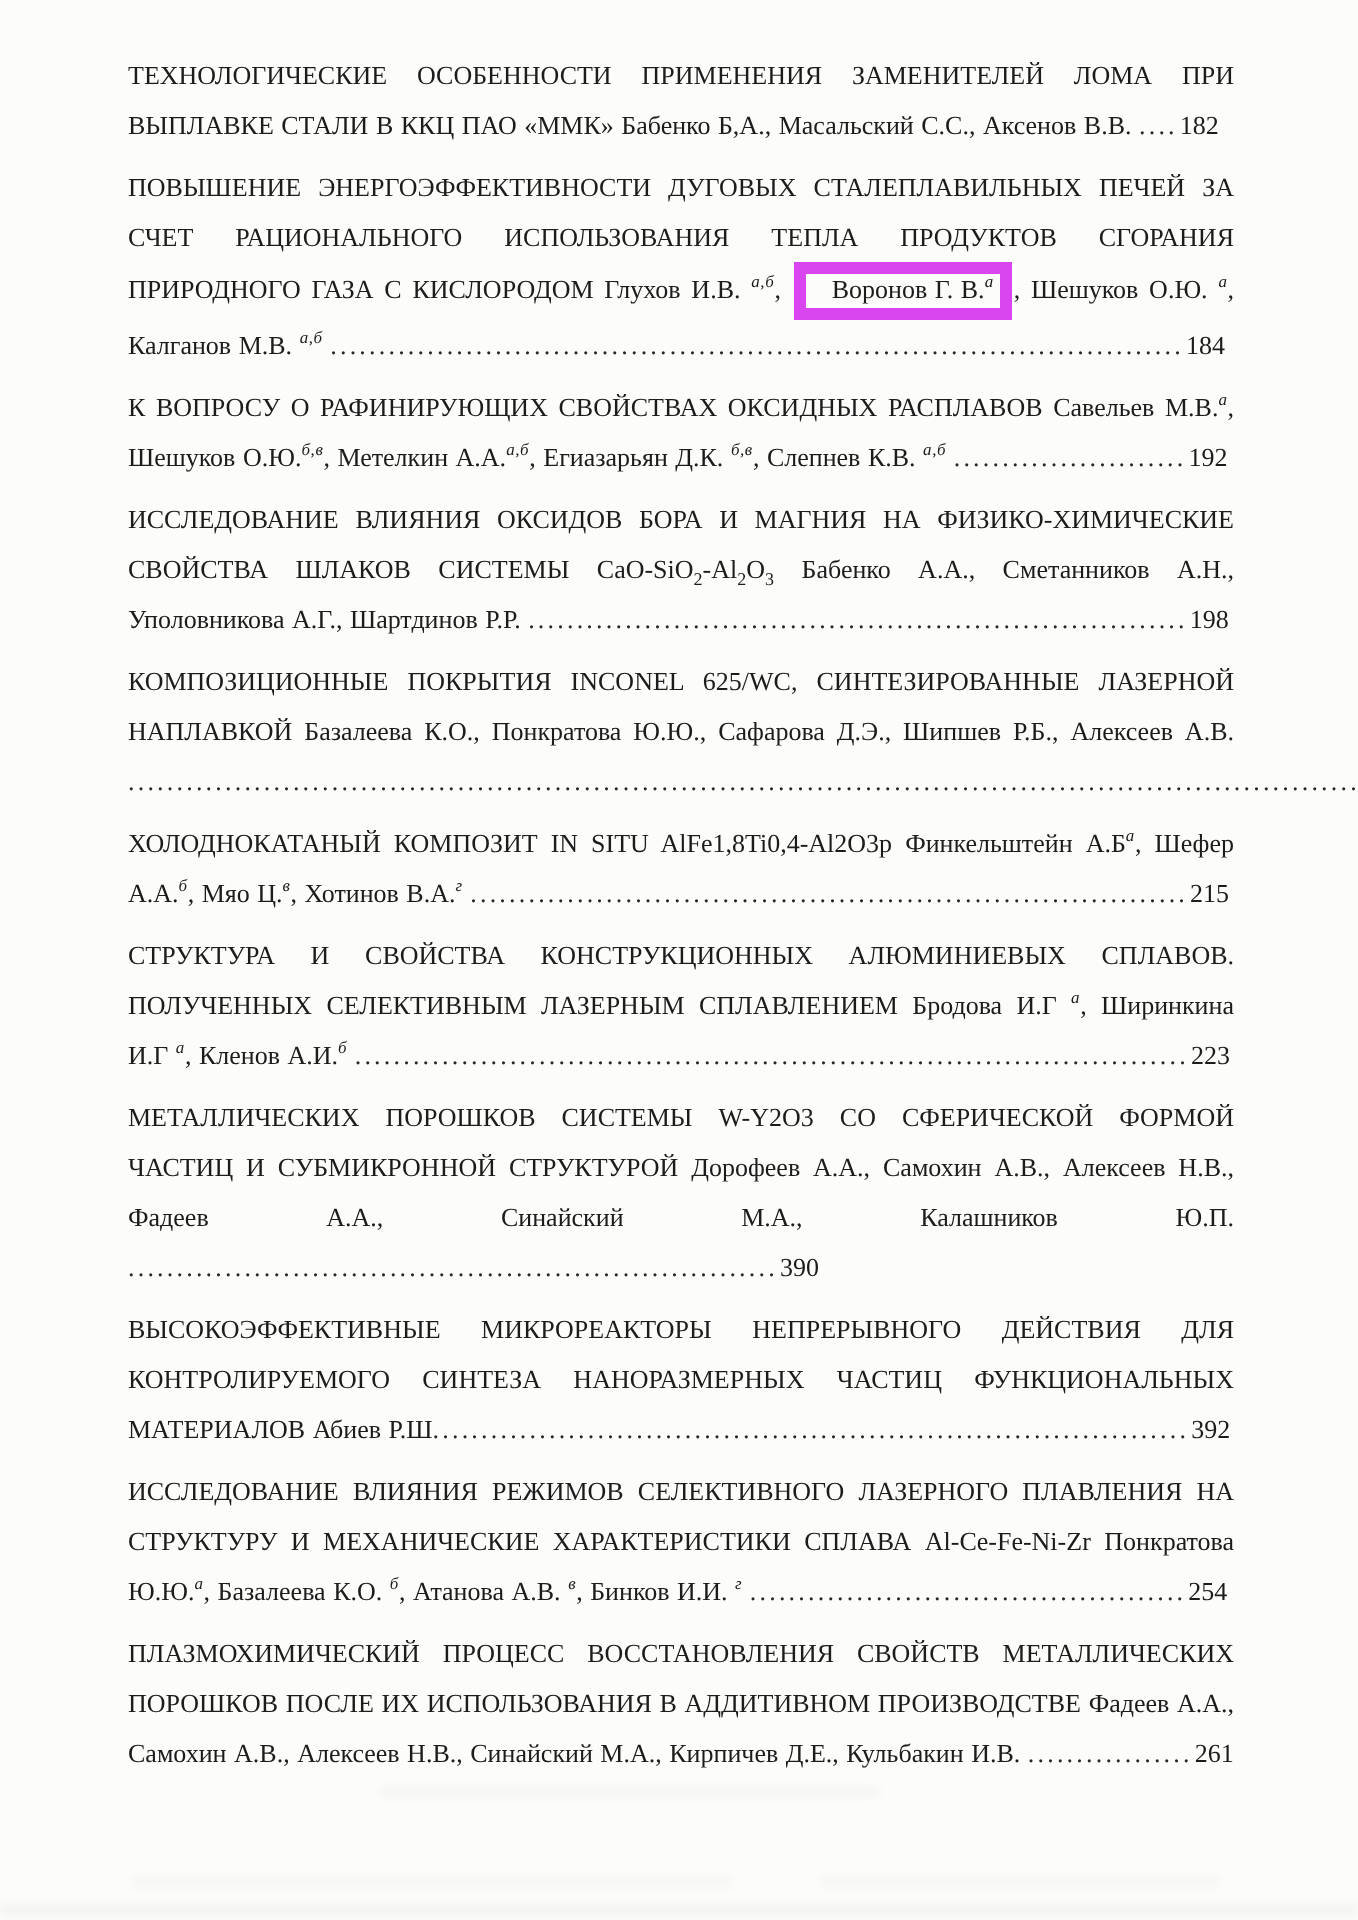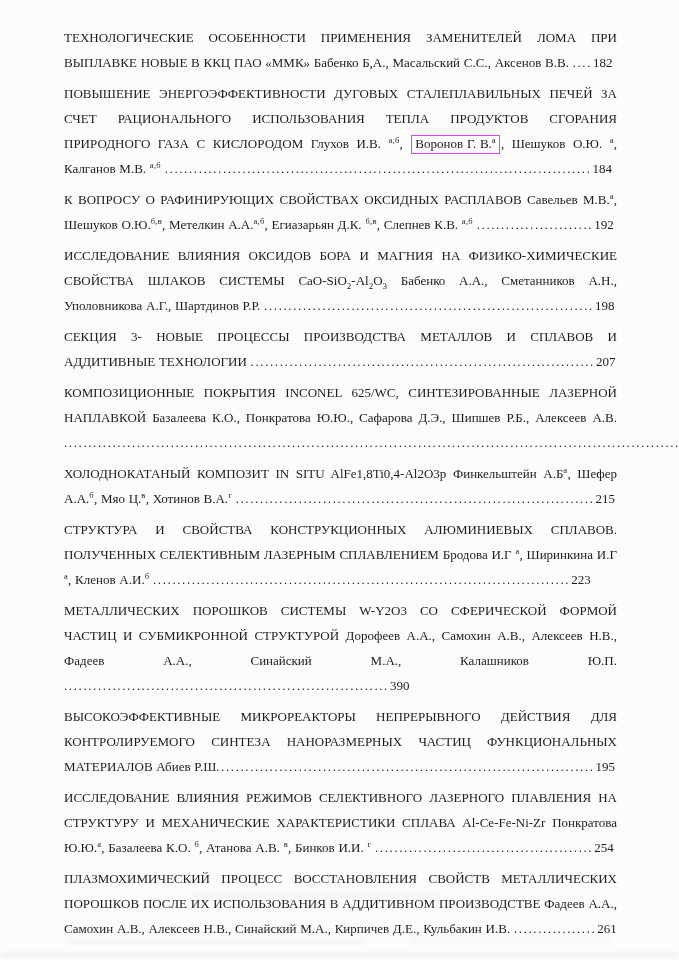--- a/index.html
+++ b/index.html
@@ -19,33 +19,34 @@
   .entry {
     font-size: 13px;
     line-height: 25px;
     text-align: justify;
     margin: 0 0 6px 0;
     word-spacing: 0.5px;
   }
   .entry .runs { }
   .sup {
     font-size: 8.5px;
+    font-style: italic;
     vertical-align: super;
     line-height: 0;
     letter-spacing: 0.3px;
   }
   .sub {
     font-size: 9px;
     vertical-align: sub;
     line-height: 0;
   }
   .box {
     display: inline-block;
-    border: 1px solid #d946ef;
-    padding: 0 3px 1px 3px;
+    border: 6px solid #d946ef;
+    padding: 0 3px 1px 13px;
     line-height: 16px;
     margin: 0 1px;
   }
   .dots {
     letter-spacing: 1.6px;
     color: #262626;
   }
   .pg { padding-left: 1px; white-space: nowrap; font-family: Liberation Serif, serif; }
   
   .artifact {
@@ -58,30 +59,29 @@
   .a1 { left: 190px; top: 893px; width: 250px; height: 6px; opacity: 0.05; }
   .a2 { left: 66px;  top: 938px; width: 300px; height: 6px; opacity: 0.05; }
   .a3 { left: 410px; top: 938px; width: 200px; height: 6px; opacity: 0.045; }
   .a4 { left: 0px;   top: 952px; width: 679px; height: 6px; opacity: 0.07; }
 </style>
 </head>
 <body>
 
 <div class="sheet">
   <div id="toc-list">
-      <p class="entry"><span class="runs"><span>ТЕХНОЛОГИЧЕСКИЕ ОСОБЕННОСТИ ПРИМЕНЕНИЯ ЗАМЕНИТЕЛЕЙ ЛОМА ПРИ ВЫПЛАВКЕ НОВЫЕ В ККЦ ПАО «ММК» </span><span>Бабенко Б,А., Масальский С.С., Аксенов В.В. </span></span><span class="dots">....</span><span class="pg">182</span></p>
+      <p class="entry"><span class="runs"><span>ТЕХНОЛОГИЧЕСКИЕ ОСОБЕННОСТИ ПРИМЕНЕНИЯ ЗАМЕНИТЕЛЕЙ ЛОМА ПРИ ВЫПЛАВКЕ СТАЛИ В ККЦ ПАО «ММК» </span><span>Бабенко Б,А., Масальский С.С., Аксенов В.В. </span></span><span class="dots">....</span><span class="pg">182</span></p>
       <p class="entry"><span class="runs"><span>ПОВЫШЕНИЕ ЭНЕРГОЭФФЕКТИВНОСТИ ДУГОВЫХ СТАЛЕПЛАВИЛЬНЫХ ПЕЧЕЙ ЗА СЧЕТ РАЦИОНАЛЬНОГО ИСПОЛЬЗОВАНИЯ ТЕПЛА ПРОДУКТОВ СГОРАНИЯ ПРИРОДНОГО ГАЗА С КИСЛОРОДОМ </span><span>Глухов И.В. </span><span class="sup">а,б</span><span>, </span><span class="box"><span>Воронов Г. В.</span><span class="sup">а</span></span><span>, Шешуков О.Ю. </span><span class="sup">а</span><span>, Калганов М.В. </span><span class="sup">а,б</span><span> </span></span><span class="dots">........................................................................................</span><span class="pg">184</span></p>
       <p class="entry"><span class="runs"><span>К ВОПРОСУ О РАФИНИРУЮЩИХ СВОЙСТВАХ ОКСИДНЫХ РАСПЛАВОВ </span><span>Савельев М.В.</span><span class="sup">а</span><span>, Шешуков О.Ю.</span><span class="sup">б,в</span><span>, Метелкин А.А.</span><span class="sup">а,б</span><span>, Егиазарьян Д.К. </span><span class="sup">б,в</span><span>, Слепнев К.В. </span><span class="sup">а,б</span><span> </span></span><span class="dots">........................</span><span class="pg">192</span></p>
       <p class="entry"><span class="runs"><span>ИССЛЕДОВАНИЕ ВЛИЯНИЯ ОКСИДОВ БОРА И МАГНИЯ НА ФИЗИКО-ХИМИЧЕСКИЕ СВОЙСТВА ШЛАКОВ СИСТЕМЫ CaO-SiO</span><span class="sub">2</span><span>-Al</span><span class="sub">2</span><span>O</span><span class="sub">3</span><span> Бабенко А.А., Сметанников А.Н., Уполовникова А.Г., Шартдинов Р.Р. </span></span><span class="dots">....................................................................</span><span class="pg">198</span></p>
-      <p class="entry"><span class="runs"><span>СЕКЦИЯ 3- НОВЫЕ ПРОЦЕССЫ ПРОИЗВОДСТВА МЕТАЛЛОВ И СПЛАВОВ И АДДИТИВНЫЕ ТЕХНОЛОГИИ </span></span><span class="dots">.......................................................................</span><span class="pg">207</span></p>
       <p class="entry"><span class="runs"><span>КОМПОЗИЦИОННЫЕ ПОКРЫТИЯ INCONEL 625/WC, СИНТЕЗИРОВАННЫЕ ЛАЗЕРНОЙ НАПЛАВКОЙ </span><span>Базалеева К.О., Понкратова Ю.Ю., Сафарова Д.Э., Шипшев Р.Б., Алексеев А.В. </span></span><span class="dots">....................................................................................................................................................................................................................................................................................................................................................................................................................................................................................................................</span></p>
       <p class="entry"><span class="runs"><span>ХОЛОДНОКАТАНЫЙ КОМПОЗИТ IN SITU AlFe1,8Ti0,4-Al2O3р </span><span>Финкельштейн А.Б</span><span class="sup">а</span><span>, Шефер А.А.</span><span class="sup">б</span><span>, Мяо Ц.</span><span class="sup">в</span><span>, Хотинов В.А.</span><span class="sup">г</span><span> </span></span><span class="dots">..........................................................................</span><span class="pg">215</span></p>
       <p class="entry"><span class="runs"><span>СТРУКТУРА И СВОЙСТВА КОНСТРУКЦИОННЫХ АЛЮМИНИЕВЫХ СПЛАВОВ. ПОЛУЧЕННЫХ СЕЛЕКТИВНЫМ ЛАЗЕРНЫМ СПЛАВЛЕНИЕМ </span><span>Бродова И.Г </span><span class="sup">а</span><span>, Ширинкина И.Г </span><span class="sup">а</span><span>, Кленов А.И.</span><span class="sup">б</span><span> </span></span><span class="dots">......................................................................................</span><span class="pg">223</span></p>
       <p class="entry"><span class="runs"><span>МЕТАЛЛИЧЕСКИХ ПОРОШКОВ СИСТЕМЫ W-Y2O3 СО СФЕРИЧЕСКОЙ ФОРМОЙ ЧАСТИЦ И СУБМИКРОННОЙ СТРУКТУРОЙ </span><span>Дорофеев А.А., Самохин А.В., Алексеев Н.В., Фадеев А.А., Синайский М.А., Калашников Ю.П. </span></span><span class="dots">...................................................................</span><span class="pg">390</span></p>
-      <p class="entry"><span class="runs"><span>ВЫСОКОЭФФЕКТИВНЫЕ МИКРОРЕАКТОРЫ НЕПРЕРЫВНОГО ДЕЙСТВИЯ ДЛЯ КОНТРОЛИРУЕМОГО СИНТЕЗА НАНОРАЗМЕРНЫХ ЧАСТИЦ ФУНКЦИОНАЛЬНЫХ МАТЕРИАЛОВ </span><span>Абиев Р.Ш</span></span><span class="dots">..............................................................................</span><span class="pg">195</span></p>
+      <p class="entry"><span class="runs"><span>ВЫСОКОЭФФЕКТИВНЫЕ МИКРОРЕАКТОРЫ НЕПРЕРЫВНОГО ДЕЙСТВИЯ ДЛЯ КОНТРОЛИРУЕМОГО СИНТЕЗА НАНОРАЗМЕРНЫХ ЧАСТИЦ ФУНКЦИОНАЛЬНЫХ МАТЕРИАЛОВ </span><span>Абиев Р.Ш</span></span><span class="dots">..............................................................................</span><span class="pg">392</span></p>
       <p class="entry"><span class="runs"><span>ИССЛЕДОВАНИЕ ВЛИЯНИЯ РЕЖИМОВ СЕЛЕКТИВНОГО ЛАЗЕРНОГО ПЛАВЛЕНИЯ НА СТРУКТУРУ И МЕХАНИЧЕСКИЕ ХАРАКТЕРИСТИКИ СПЛАВА Al-Ce-Fe-Ni-Zr </span><span>Понкратова Ю.Ю.</span><span class="sup">а</span><span>, Базалеева К.О. </span><span class="sup">б</span><span>, Атанова А.В. </span><span class="sup">в</span><span>, Бинков И.И. </span><span class="sup">г</span><span> </span></span><span class="dots">.............................................</span><span class="pg">254</span></p>
       <p class="entry"><span class="runs"><span>ПЛАЗМОХИМИЧЕСКИЙ ПРОЦЕСС ВОССТАНОВЛЕНИЯ СВОЙСТВ МЕТАЛЛИЧЕСКИХ ПОРОШКОВ ПОСЛЕ ИХ ИСПОЛЬЗОВАНИЯ В АДДИТИВНОМ ПРОИЗВОДСТВЕ </span><span>Фадеев А.А., Самохин А.В., Алексеев Н.В., Синайский М.А., Кирпичев Д.Е., Кульбакин И.В. </span></span><span class="dots">.................</span><span class="pg">261</span></p>
     </div>
 
 </div>
 
 <div class="artifact a1"></div>
 <div class="artifact a2"></div>
 <div class="artifact a3"></div>
 <div class="artifact a4"></div>

